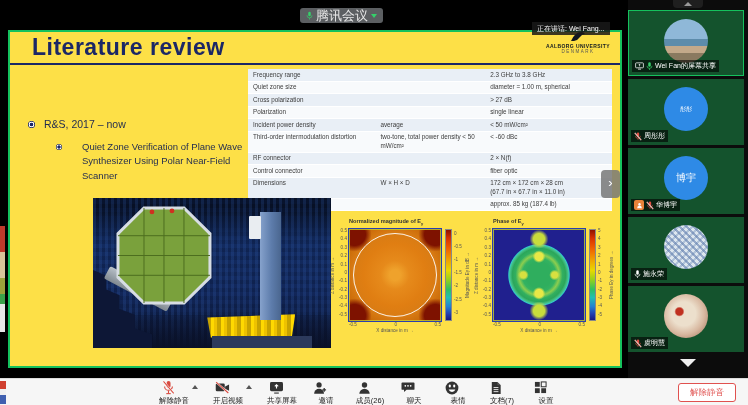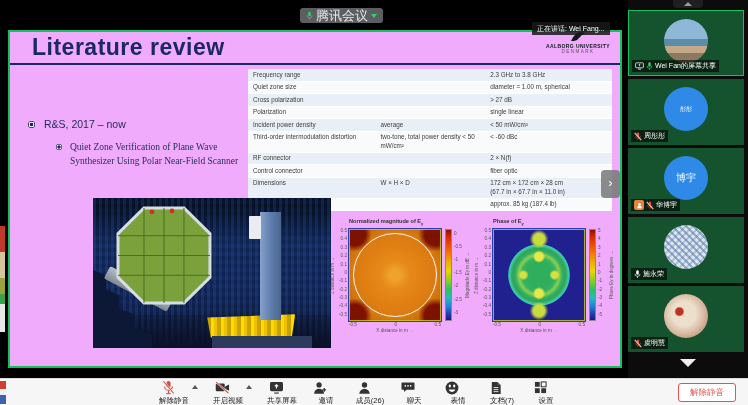--- a/index.html
+++ b/index.html
@@ -11,21 +11,21 @@
   .main{position:absolute;left:0;top:0;width:628px;height:378px;background:#000;}
 
   .share-pill{position:absolute;left:300px;top:8px;height:15px;display:flex;align-items:center;gap:3px;
     background:rgba(100,103,106,.92);border-radius:3px;padding:0 6px;z-index:30;cursor:pointer;}
   .share-pill .ptxt{color:#e8e8e8;font-size:13px;}
   .share-pill .pcaret{width:0;height:0;border-left:3px solid transparent;border-right:3px solid transparent;border-top:4px solid #35d06a;}
 
   .speak-banner{position:absolute;left:532px;top:22px;height:13px;display:flex;align-items:center;
     background:rgba(25,25,25,.85);color:#fff;font-size:7px;padding:0 5px;z-index:30;white-space:nowrap;}
 
-  .slide{position:absolute;left:8px;top:30px;width:614px;height:338px;background:#f0abfc;
+  .slide{position:absolute;left:8px;top:30px;width:614px;height:338px;background:#fde047;
     border:2px solid #15c15d;}
 
   .slide-title{position:absolute;left:22px;top:2px;font-size:23px;font-weight:bold;color:#1b2766;letter-spacing:.5px;}
   .title-rule{position:absolute;left:0;right:0;top:31px;height:2px;background:#1b2766;}
 
   .aau-logo{position:absolute;right:4px;top:-2px;width:76px;text-align:center;color:#101820;}
   .aau-logo .bird{display:block;margin:0 auto;}
   .aau-line1{font-size:5px;font-weight:bold;letter-spacing:.4px;}
   .aau-line2{font-size:4.5px;letter-spacing:1.5px;color:#555;}
 
@@ -37,21 +37,21 @@
   .trow:nth-child(even){background:#f8fafc;}
   .c0{width:36%;padding-right:4px;}
   .c1{width:31%;padding-right:4px;}
   .c2{width:33%;}
   .pre{white-space:pre-line;}
 
   
   .b-ico{display:inline-block;width:7px;height:7px;border-radius:50%;
     background:radial-gradient(circle,#1b2766 0 34%,#fff 42% 55%,#1b2766 62%);flex:none;margin-top:3px;}
   .bullet1{position:absolute;left:18px;top:86px;display:flex;gap:9px;color:#1f2a50;font-size:10.5px;}
-  .bullet2{position:absolute;left:46px;top:108px;width:202px;display:flex;gap:8px;color:#1f2a50;font-size:9.5px;line-height:1.5;font-family:Liberation Serif, serif;}
+  .bullet2{position:absolute;left:46px;top:108px;width:202px;display:flex;gap:20px;color:#1f2a50;font-size:9.5px;line-height:1.5;}
   .bullet2 .b-ico{width:6px;height:6px;margin-top:4px;}
 
   
   .photo{position:absolute;left:83px;top:166px;width:238px;height:150px;overflow:hidden;
     background:linear-gradient(180deg,#071025 0 8%,#122a5e 30%,#12275a 62%,#0a1430 100%);}
   .foam{position:absolute;inset:0;
     background:repeating-linear-gradient(90deg,rgba(60,110,200,.18) 0 3px,transparent 3px 6px),
                repeating-linear-gradient(0deg,rgba(10,25,60,.35) 0 4px,transparent 4px 8px);}
   .floor{position:absolute;left:0;bottom:0;width:100%;height:22%;
     background:linear-gradient(180deg,rgba(6,10,26,.2),#0a1128);}

